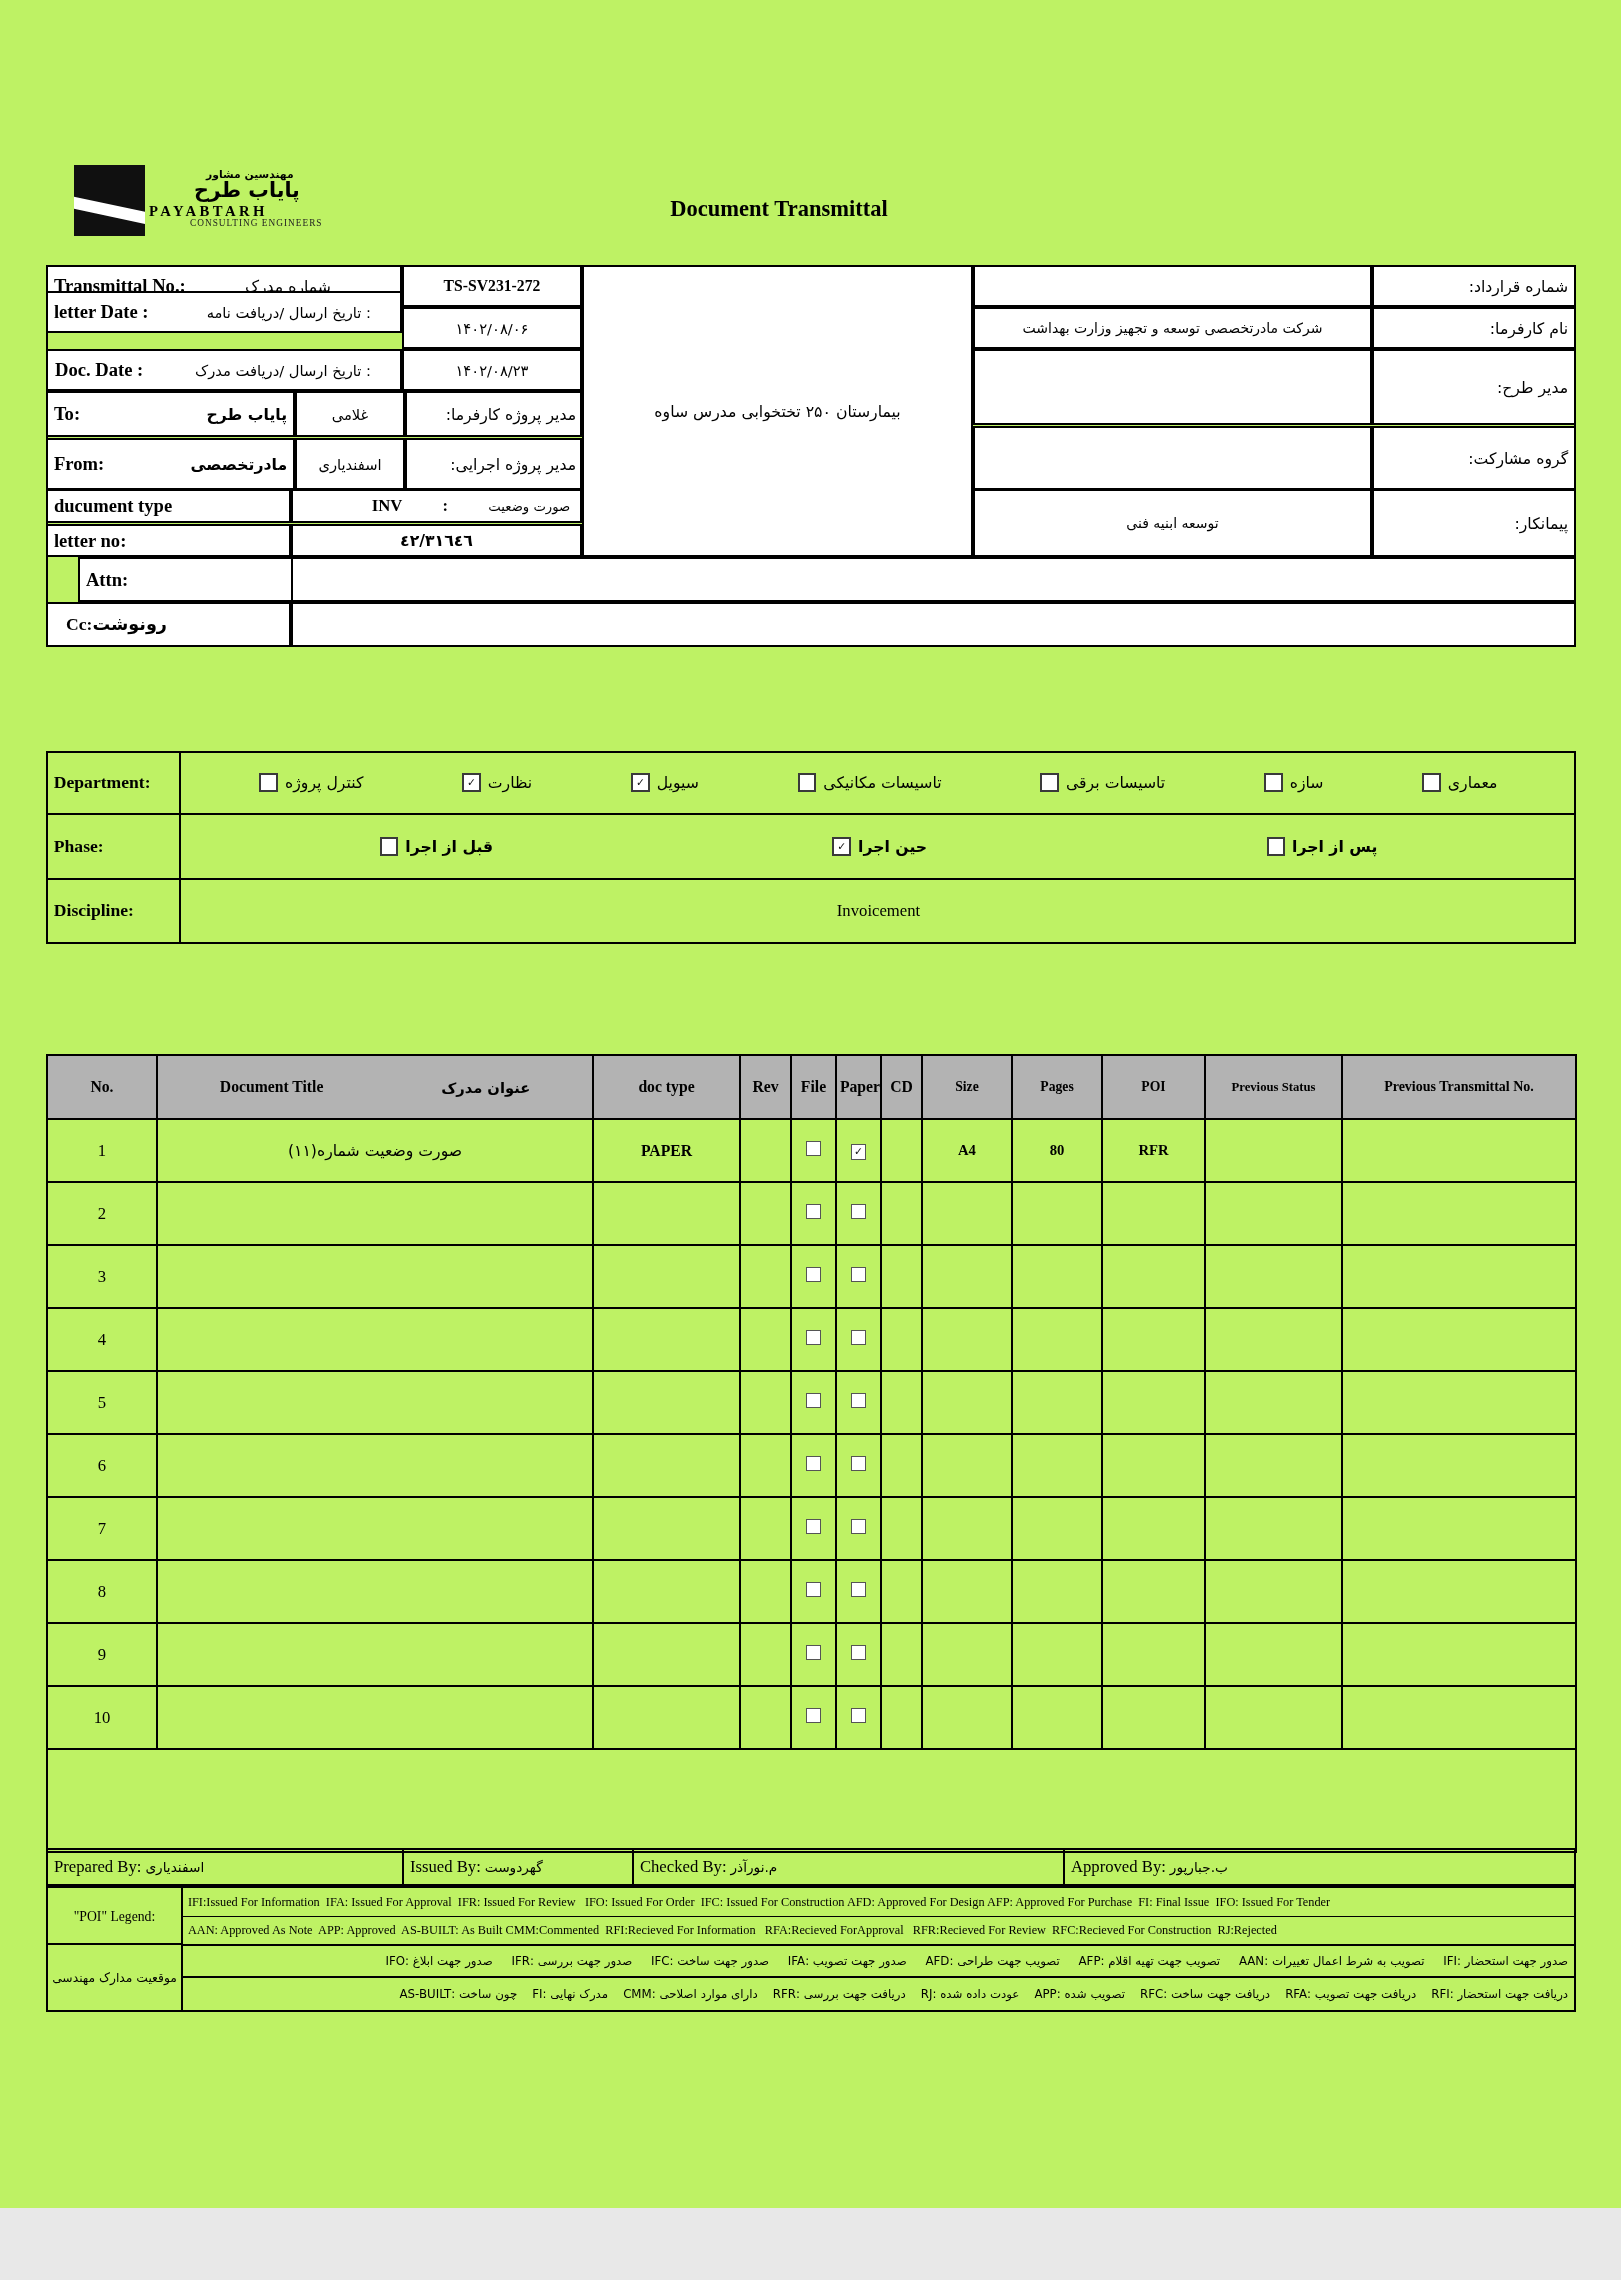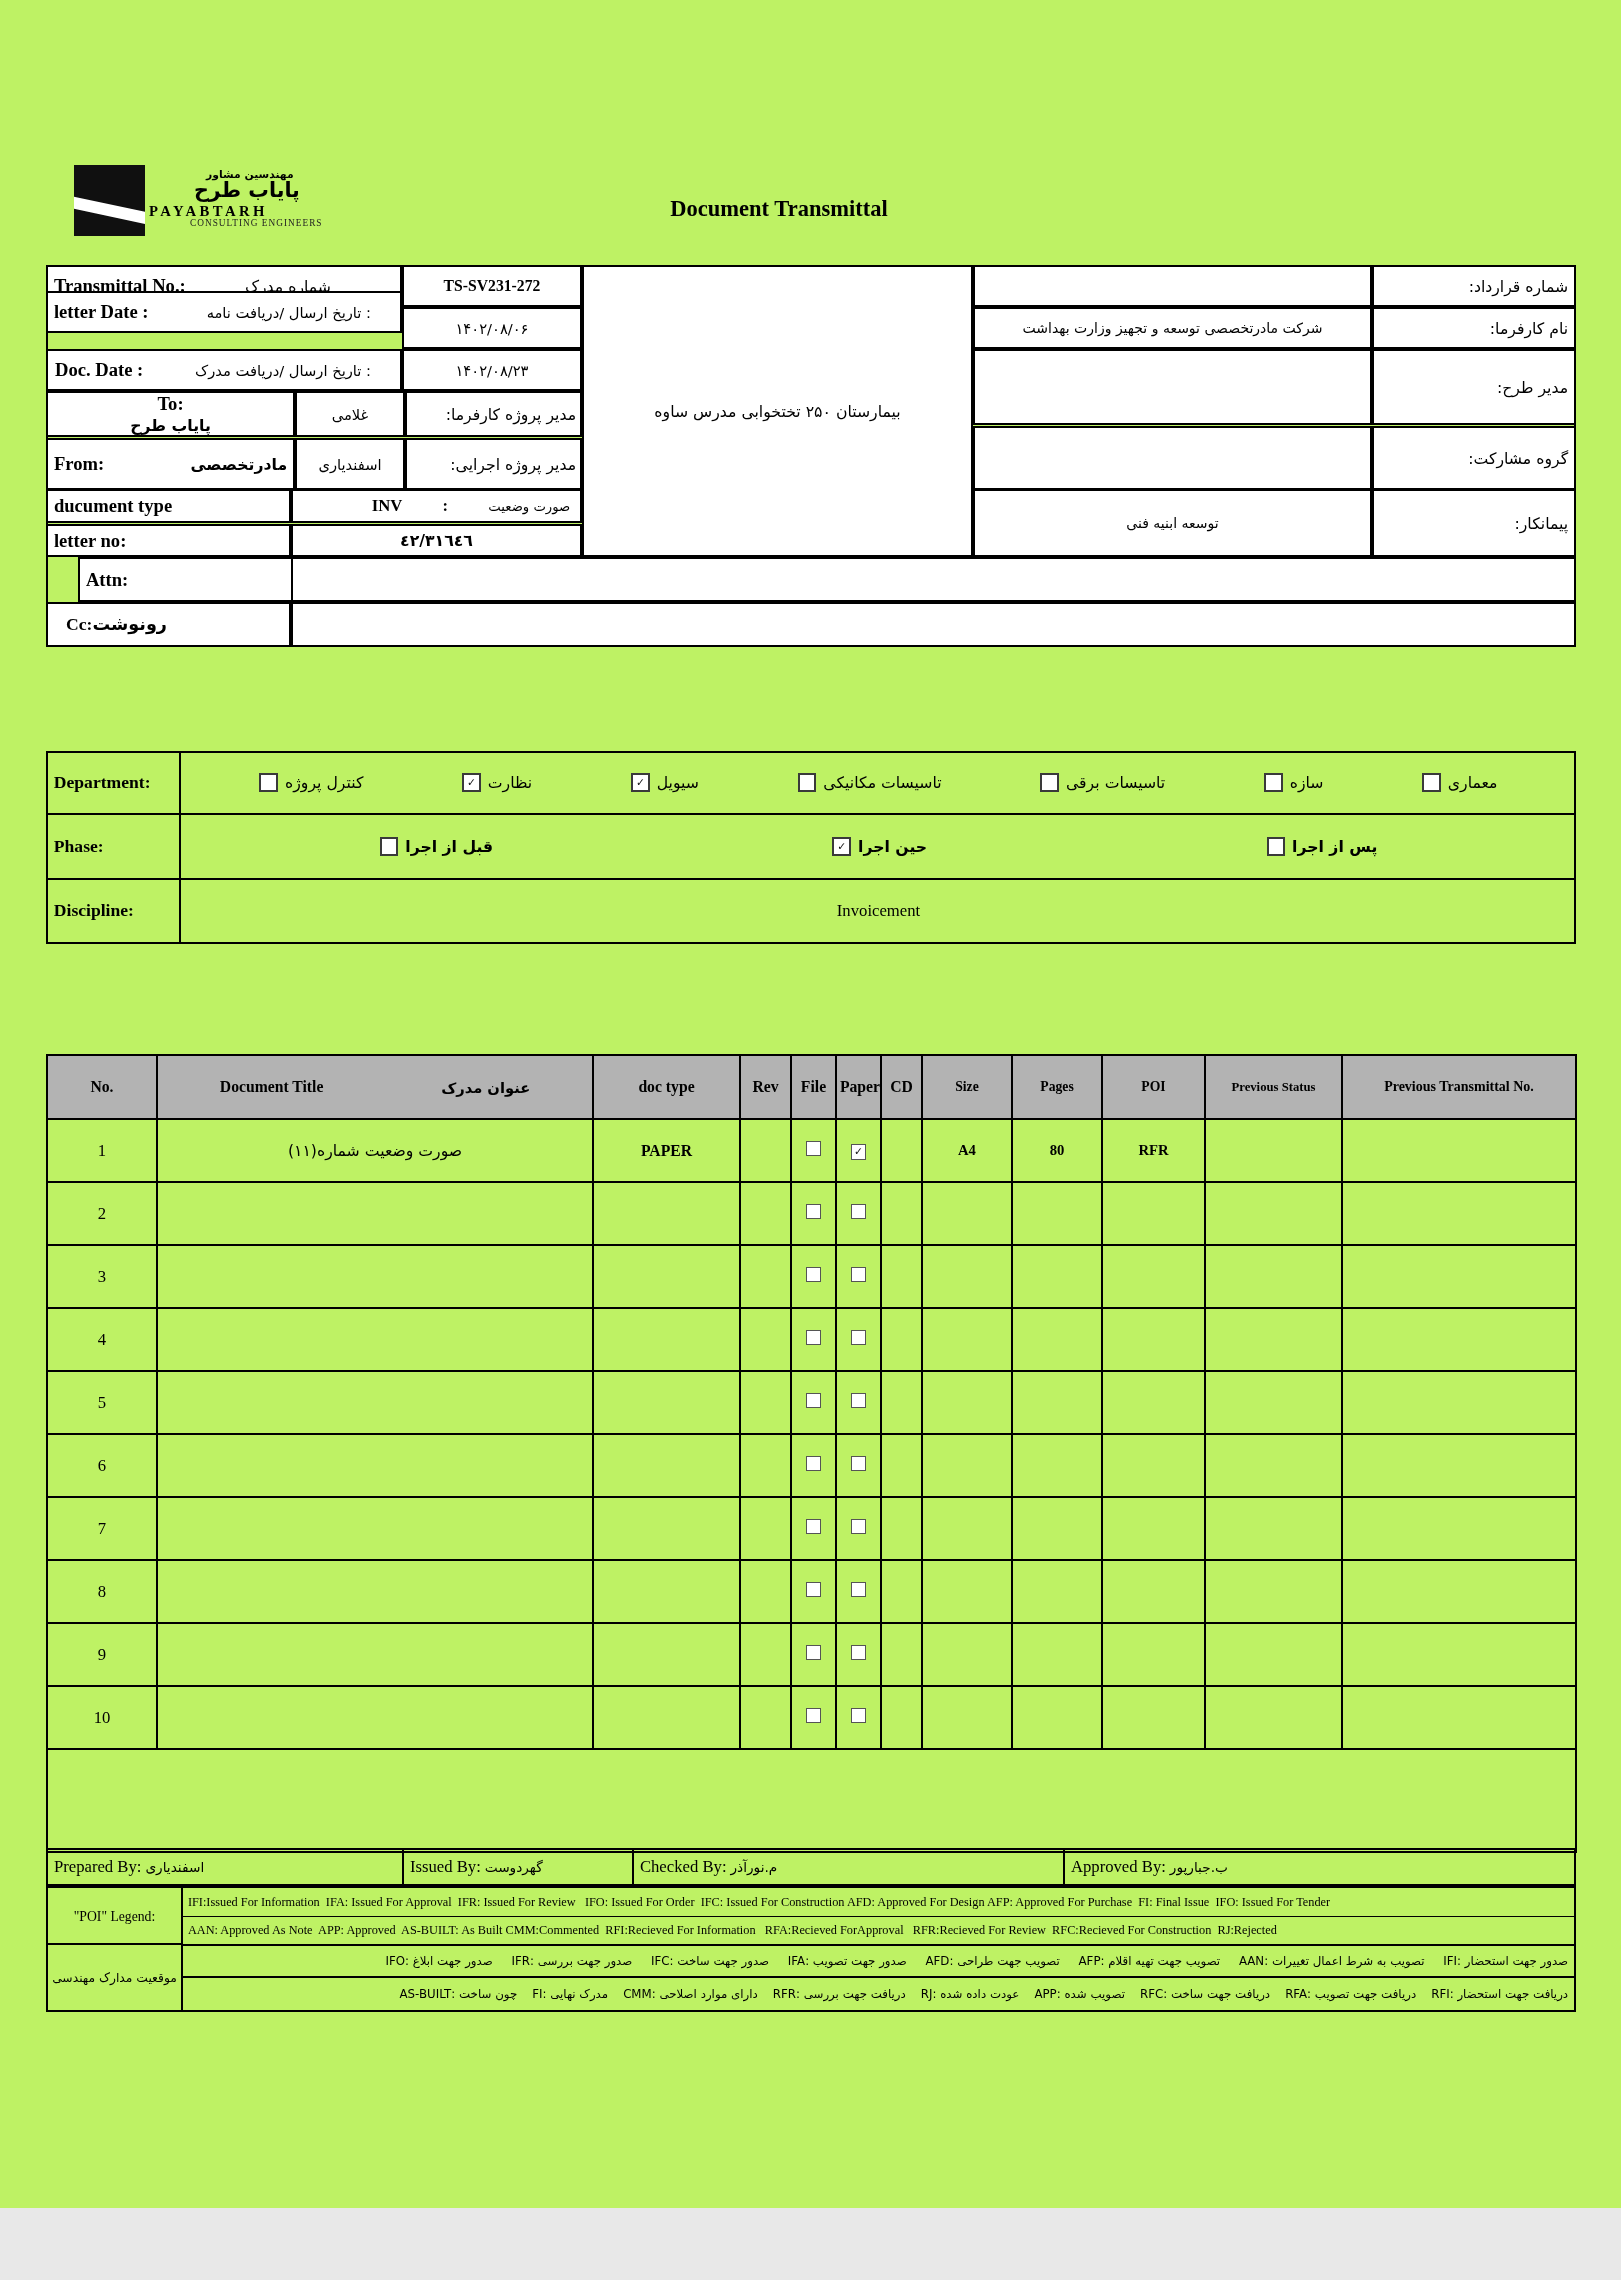--- a/index.html
+++ b/index.html
@@ -112,21 +112,21 @@
       <span class="fa fa15">۱۴۰۲/۰۸/۰۶</span>
     </div>
     <div class="cell sb" style="left:0;top:84px;width:356px;height:42px;padding:0 29px 0 7px;">
       <span class="lab-en">Doc. Date :</span>
       <span class="fa fa15">تاریخ ارسال /دریافت مدرک :</span>
     </div>
     <div class="cell ctr" style="left:356px;top:84px;width:180px;height:42px;">
       <span class="fa fa15">۱۴۰۲/۰۸/۲۳</span>
     </div>
 
-    <div class="cell sb" style="left:0;top:126px;width:249px;height:46px;padding:0 5.9px;flex-direction:column;">
+    <div class="cell sb" style="left:0;top:126px;width:249px;height:46px;padding:0 5.9px;">
       <span class="lab-en">To:</span>
       <span class="fa fa16" style="font-weight:bold;">پایاب طرح</span>
     </div>
     <div class="cell ctr" style="left:249px;top:126px;width:110px;height:46px;">
       <span class="fa fa15">غلامی</span>
     </div>
     <div class="cell rtl" style="left:359px;top:126px;width:177px;height:46px;padding:0 3.9px;">
       <span class="fa fa16">مدیر پروژه کارفرما:</span>
     </div>
 

